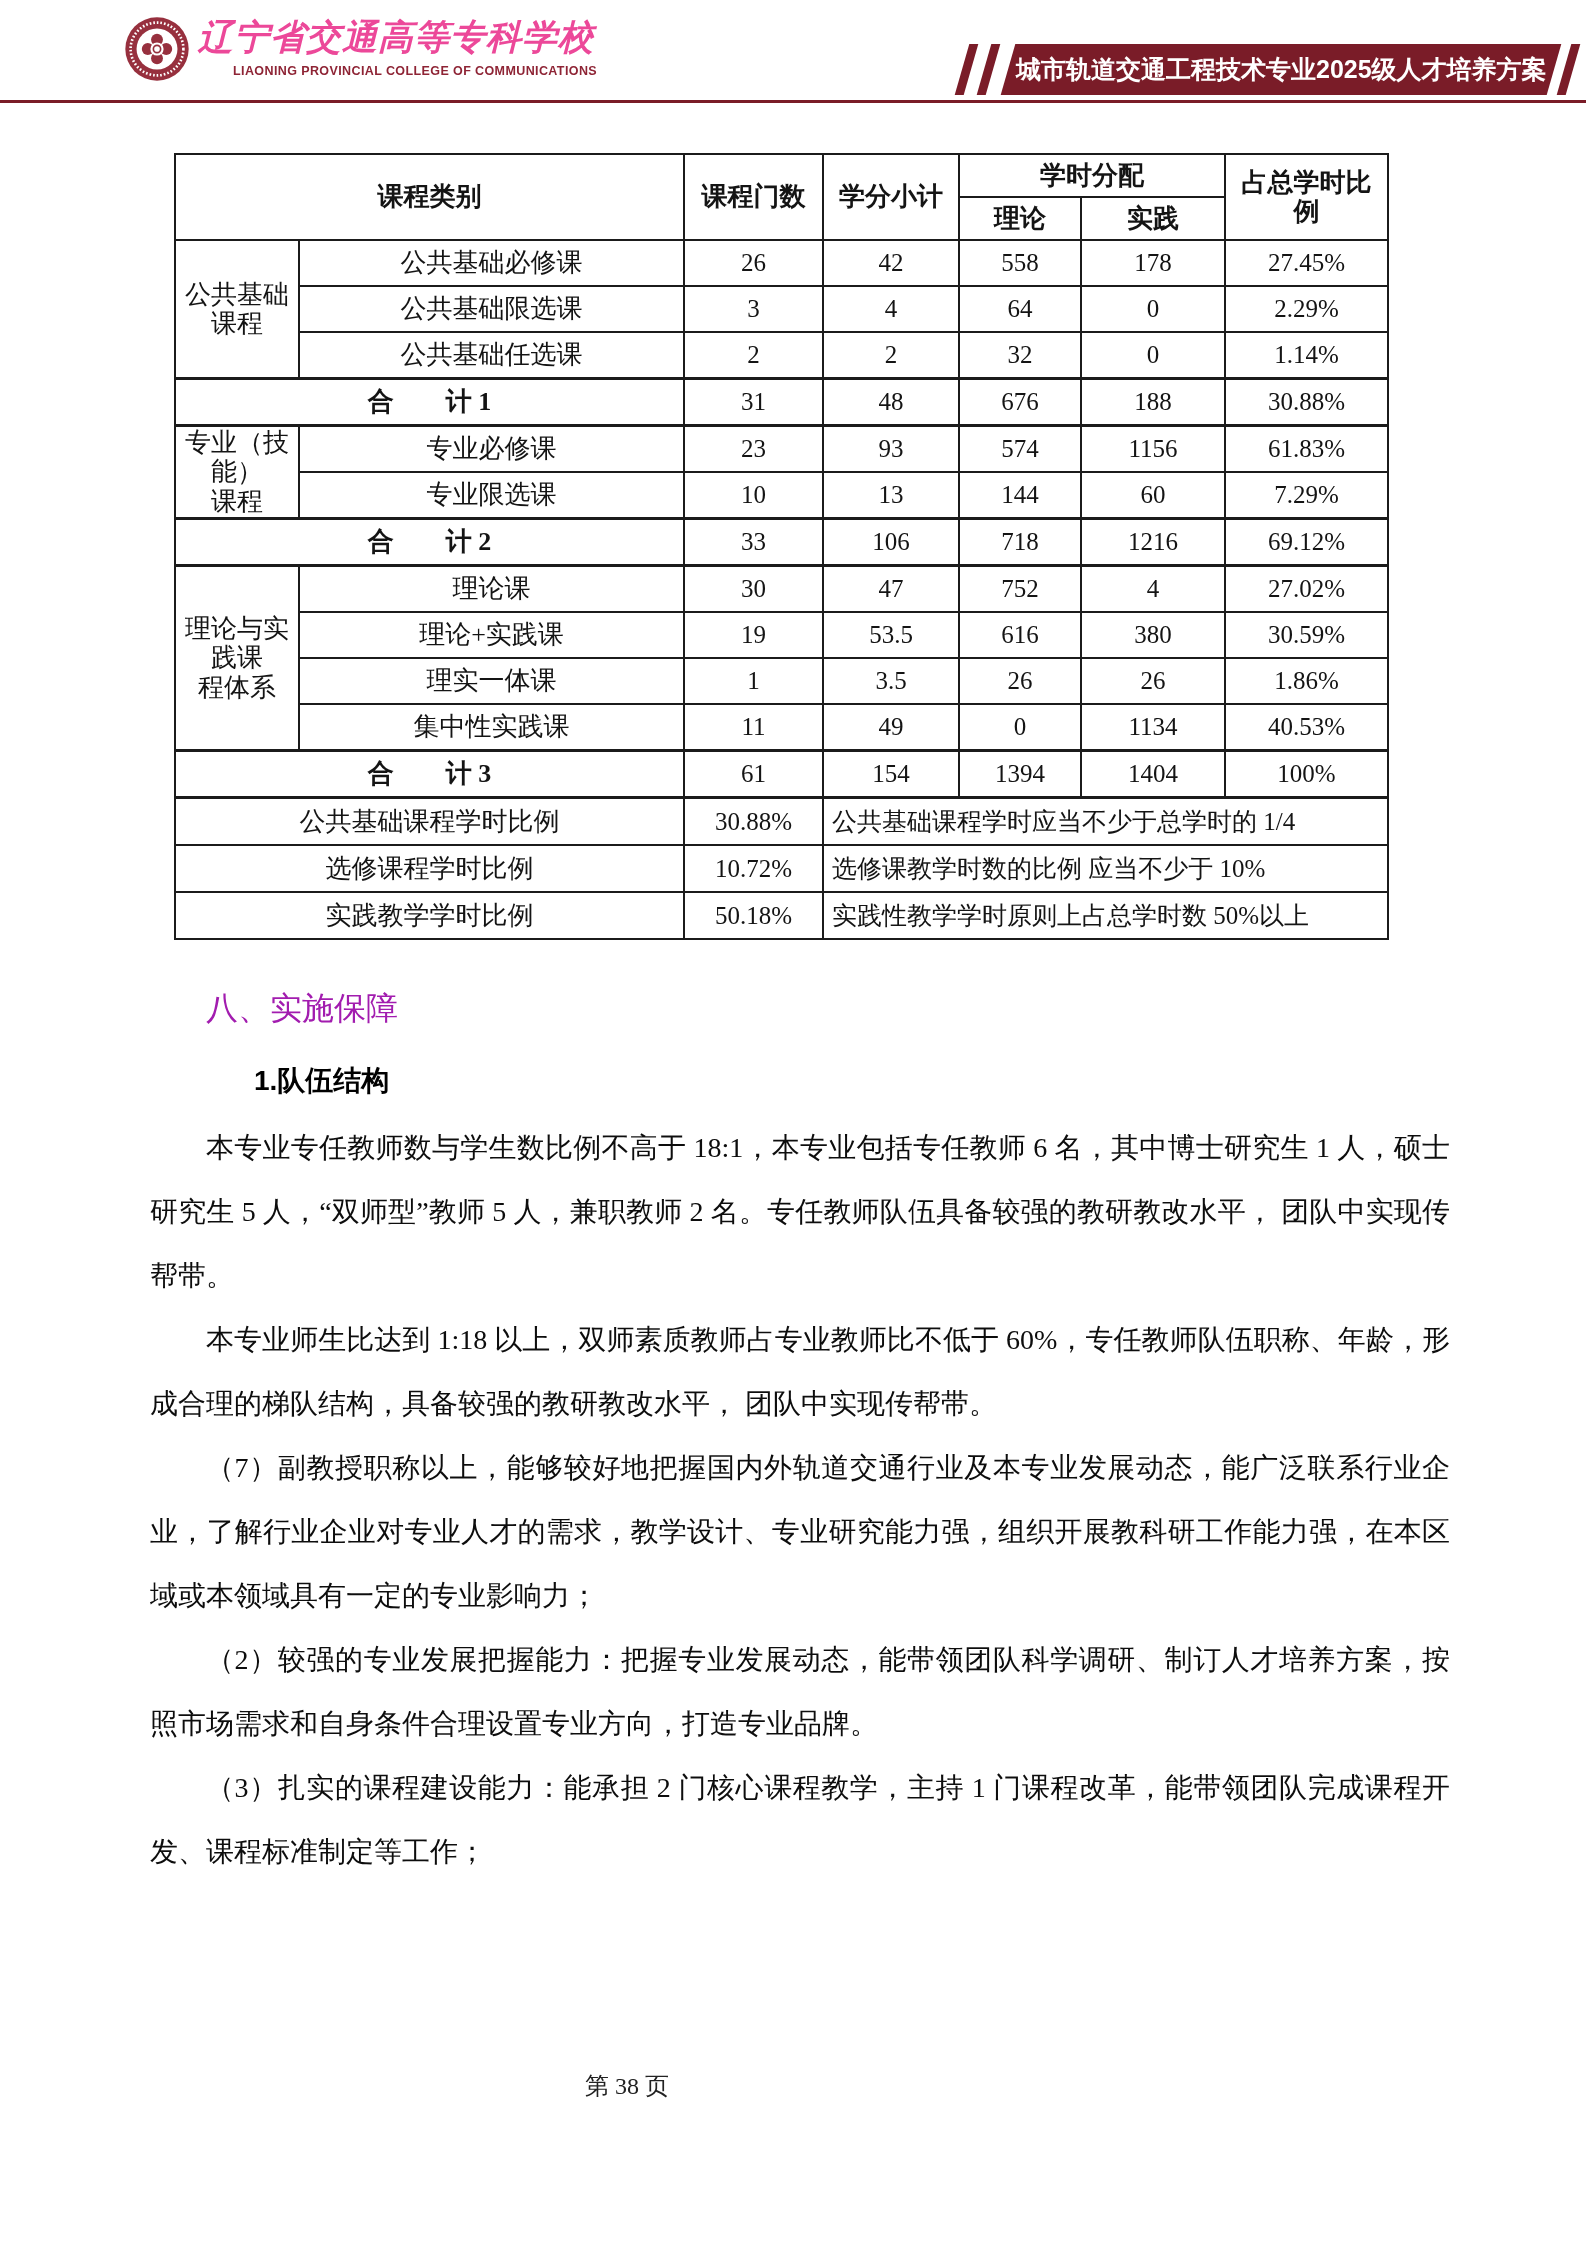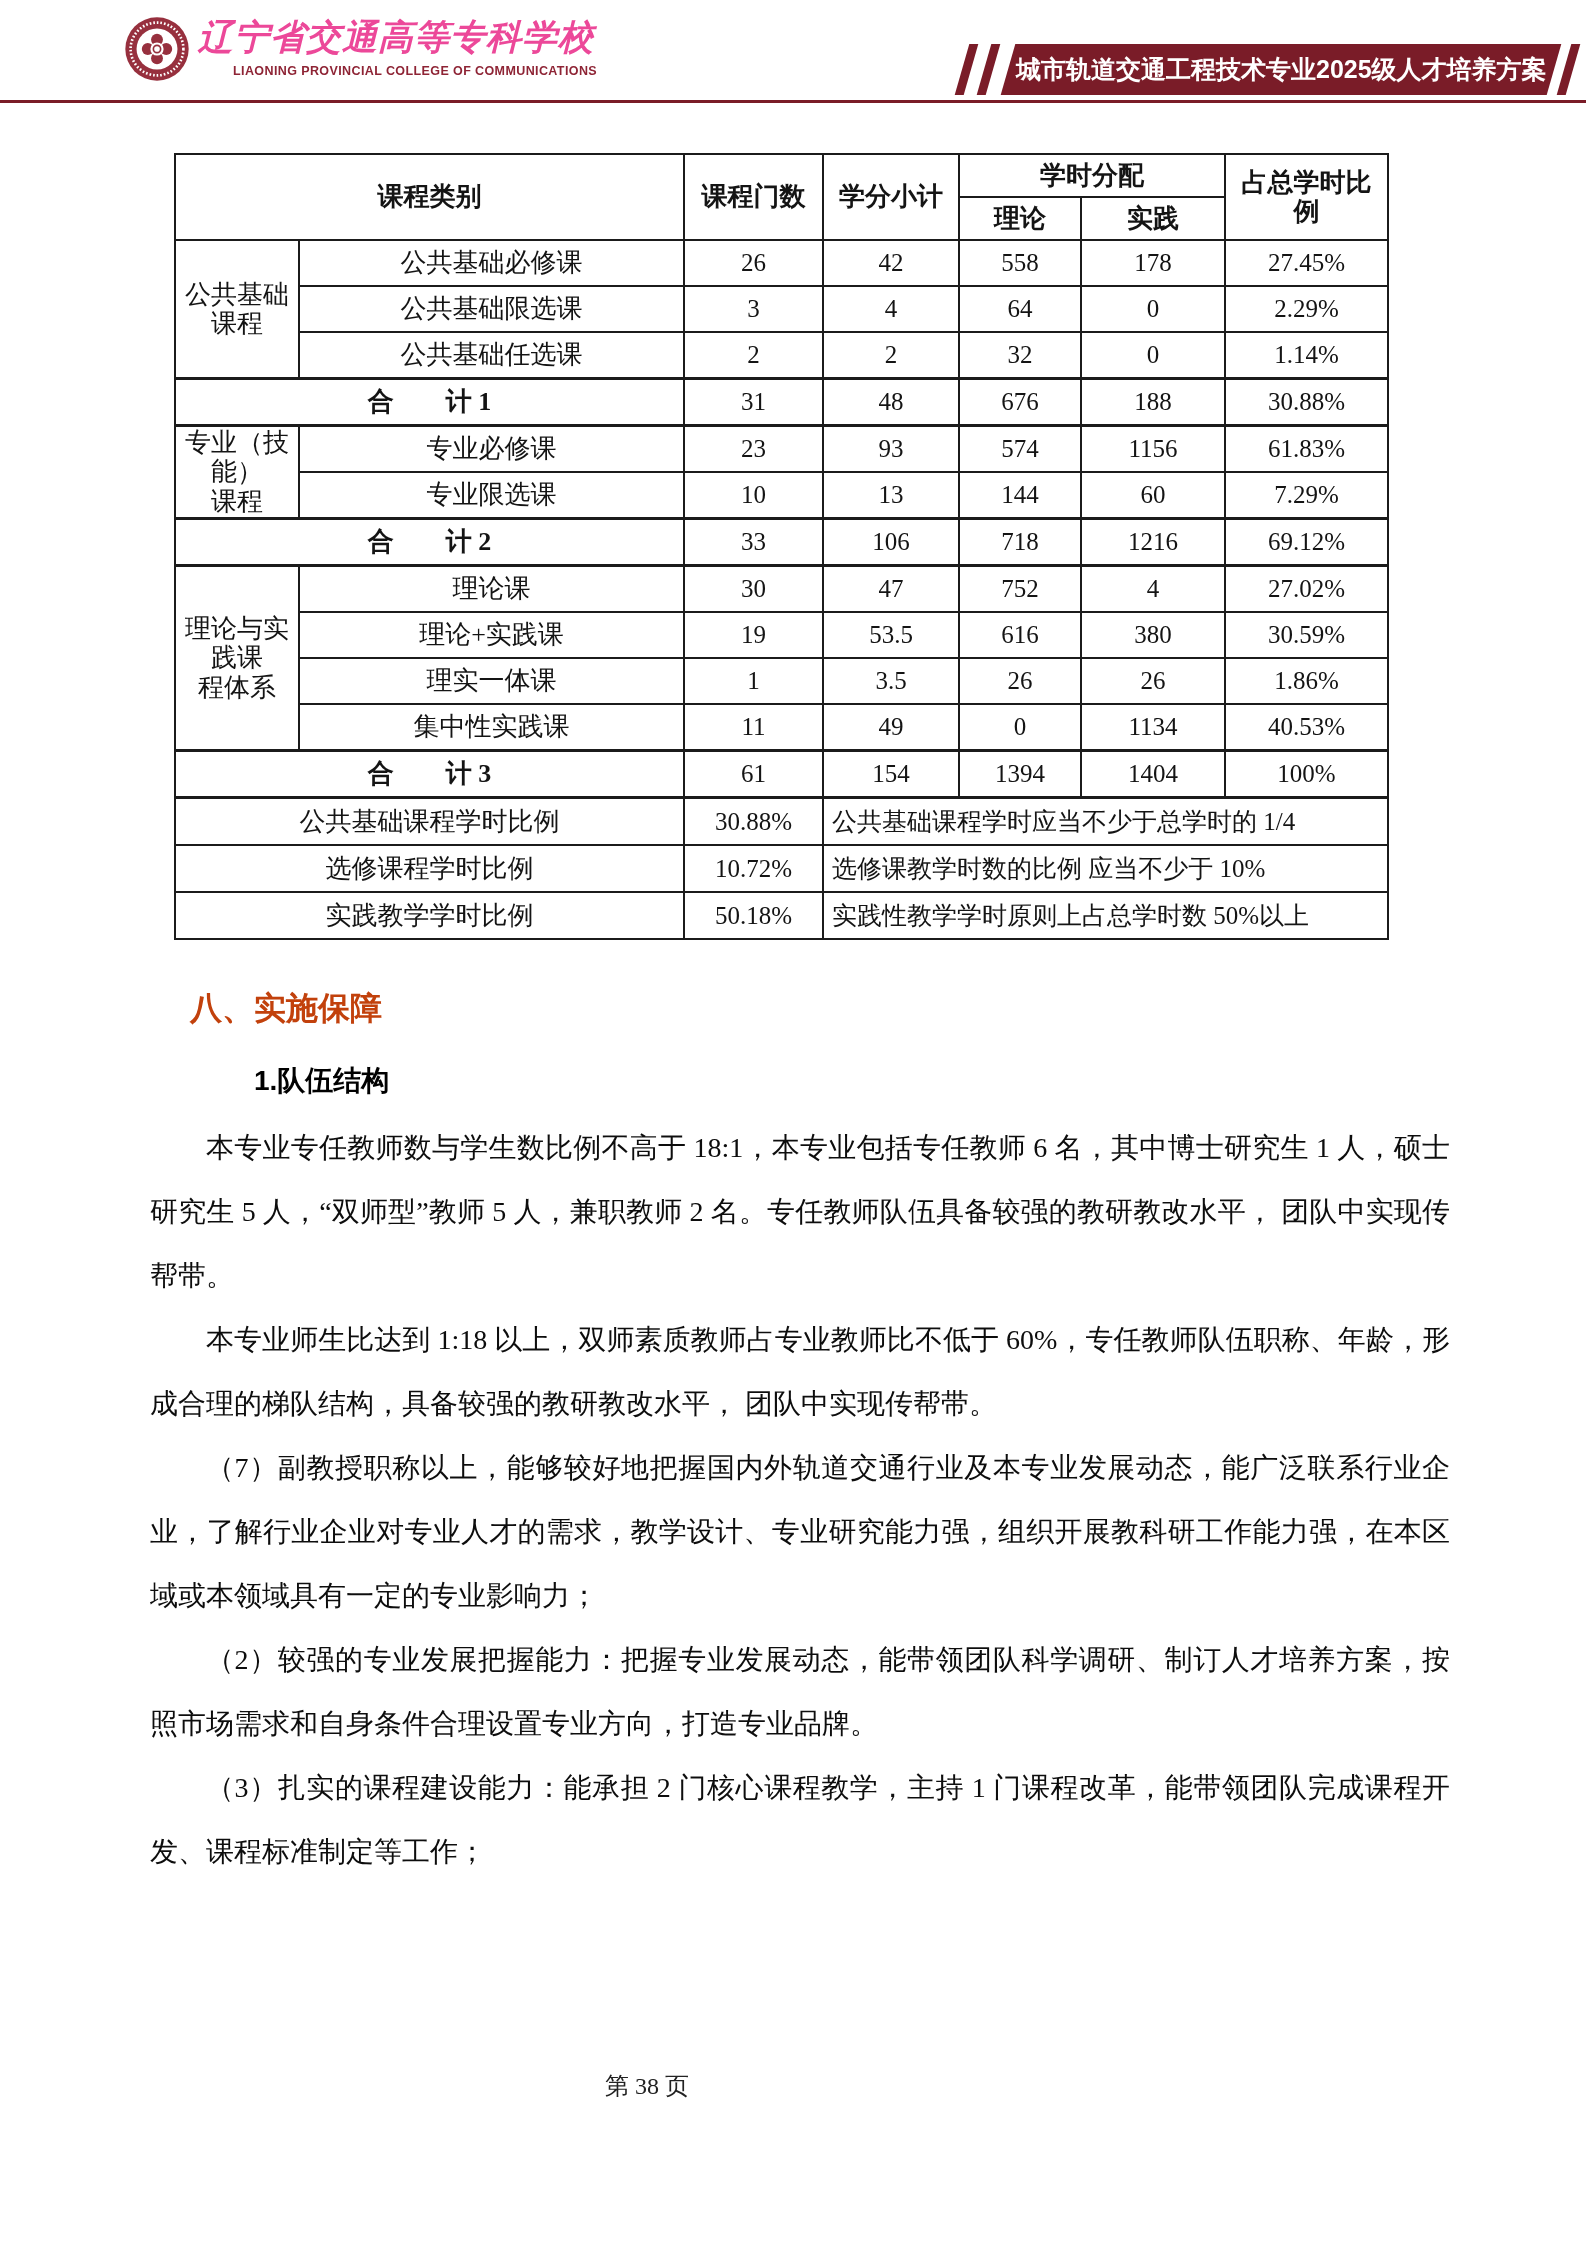--- a/index.html
+++ b/index.html
@@ -46,35 +46,35 @@
   tr.thick > td, tr.thick > th { border-top-width:3px; }
   td.wrap, th.wrap { white-space:pre-line; }
   td.num { font-size:25px; }
   td.total-label { font-weight:bold; }
   tr.ratio td { height:45px; }
   td.ratio-note { text-align:left; padding-left:8px; font-size:25px; }
   
   .content { position:absolute; left:150px; top:986px; width:1300px; }
   .h1 {
     font-family:"Liberation Sans","DejaVu Sans",sans-serif;
-    font-size:32px; font-weight:bold; margin:0 0 0 40px; line-height:44px; color:#c2410c;
+    font-size:32px; font-weight:normal; margin:0 0 0 56px; line-height:44px; color:#a21caf;
   }
   .h2 { font-size:29px; font-weight:bold; margin:32px 0 0 122px; line-height:42px; color:#000; }
   .h3 { font-size:28px; font-weight:bold; margin:28px 0 0 104px; line-height:46px; color:#000;
         font-family:Liberation Sans, sans-serif; }
   .para {
     margin:12px 0 0 0; font-size:28px; line-height:64px; text-align:justify;
     text-indent:56px; color:#0d0d0d;
   }
   .para.tight { margin-top:0; }
   .h3.rhythm { margin-top:6px; line-height:64px; }
   
   .footer {
     position:absolute; left:0; top:2070px; width:1254px; text-align:center;
-    font-size:24px; color:#222;padding-left:20px;
+    font-size:24px; color:#222;
   }
 </style>
 </head>
 <body>
 
 <div class="page">
 
   <svg class="logo" viewBox="0 0 100 100">
     <circle cx="50" cy="50" r="48" fill="#97303e"></circle>
     <circle cx="50" cy="50" r="40" fill="none" stroke="#ffffff" stroke-width="4" stroke-dasharray="2.5 3"></circle>

